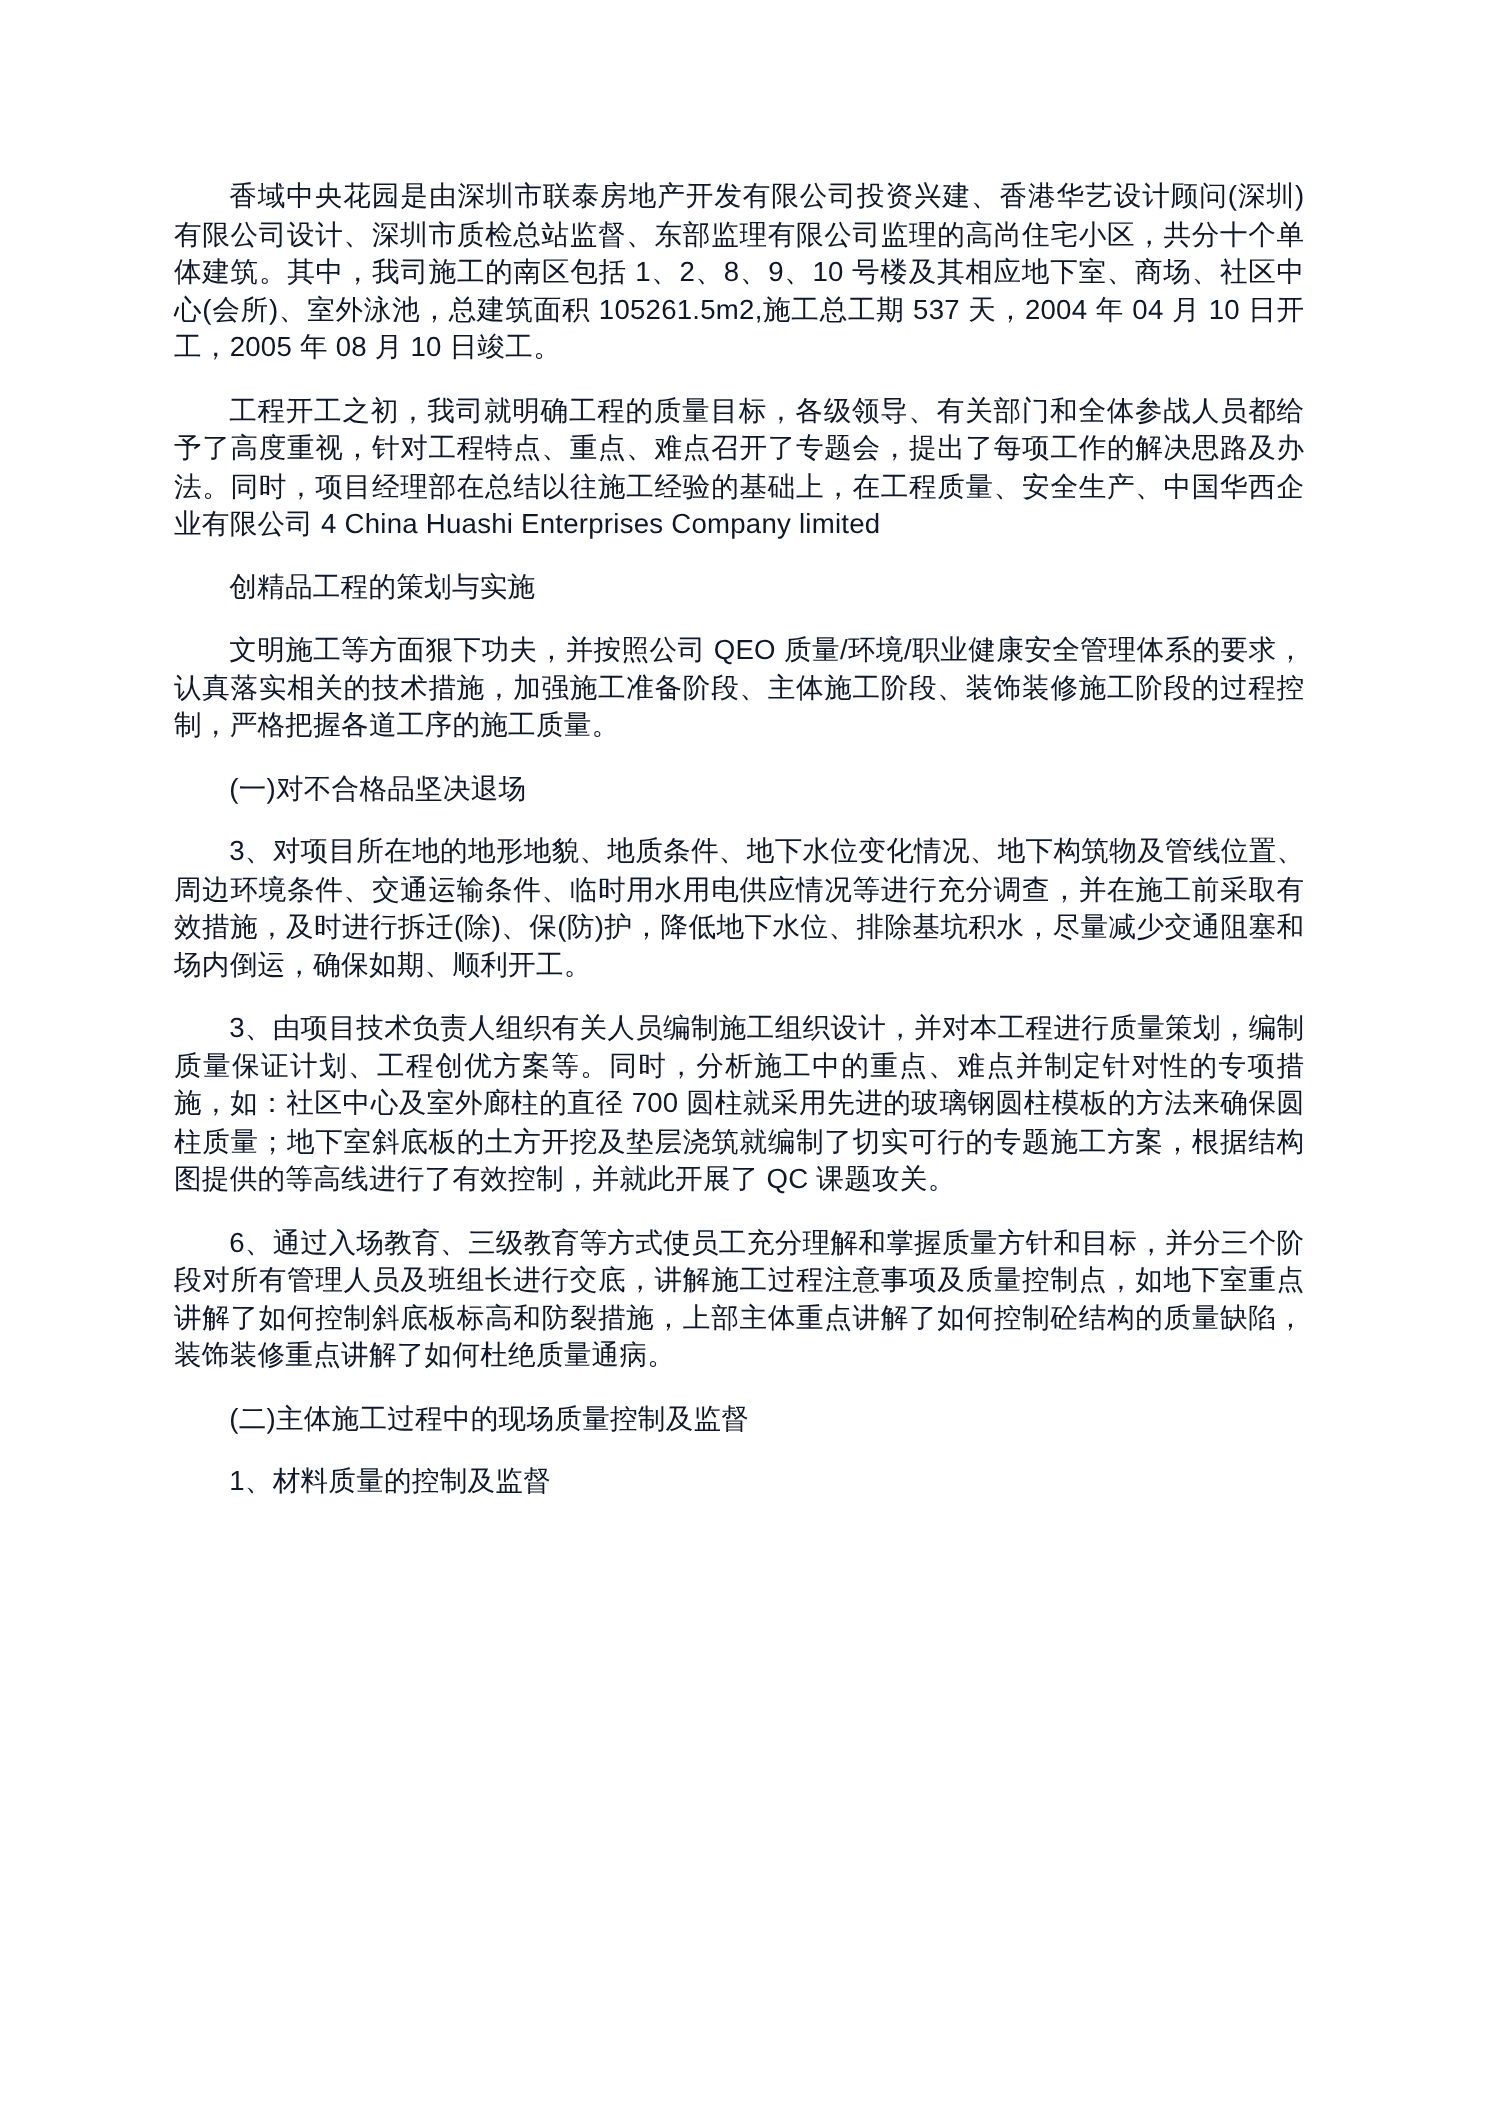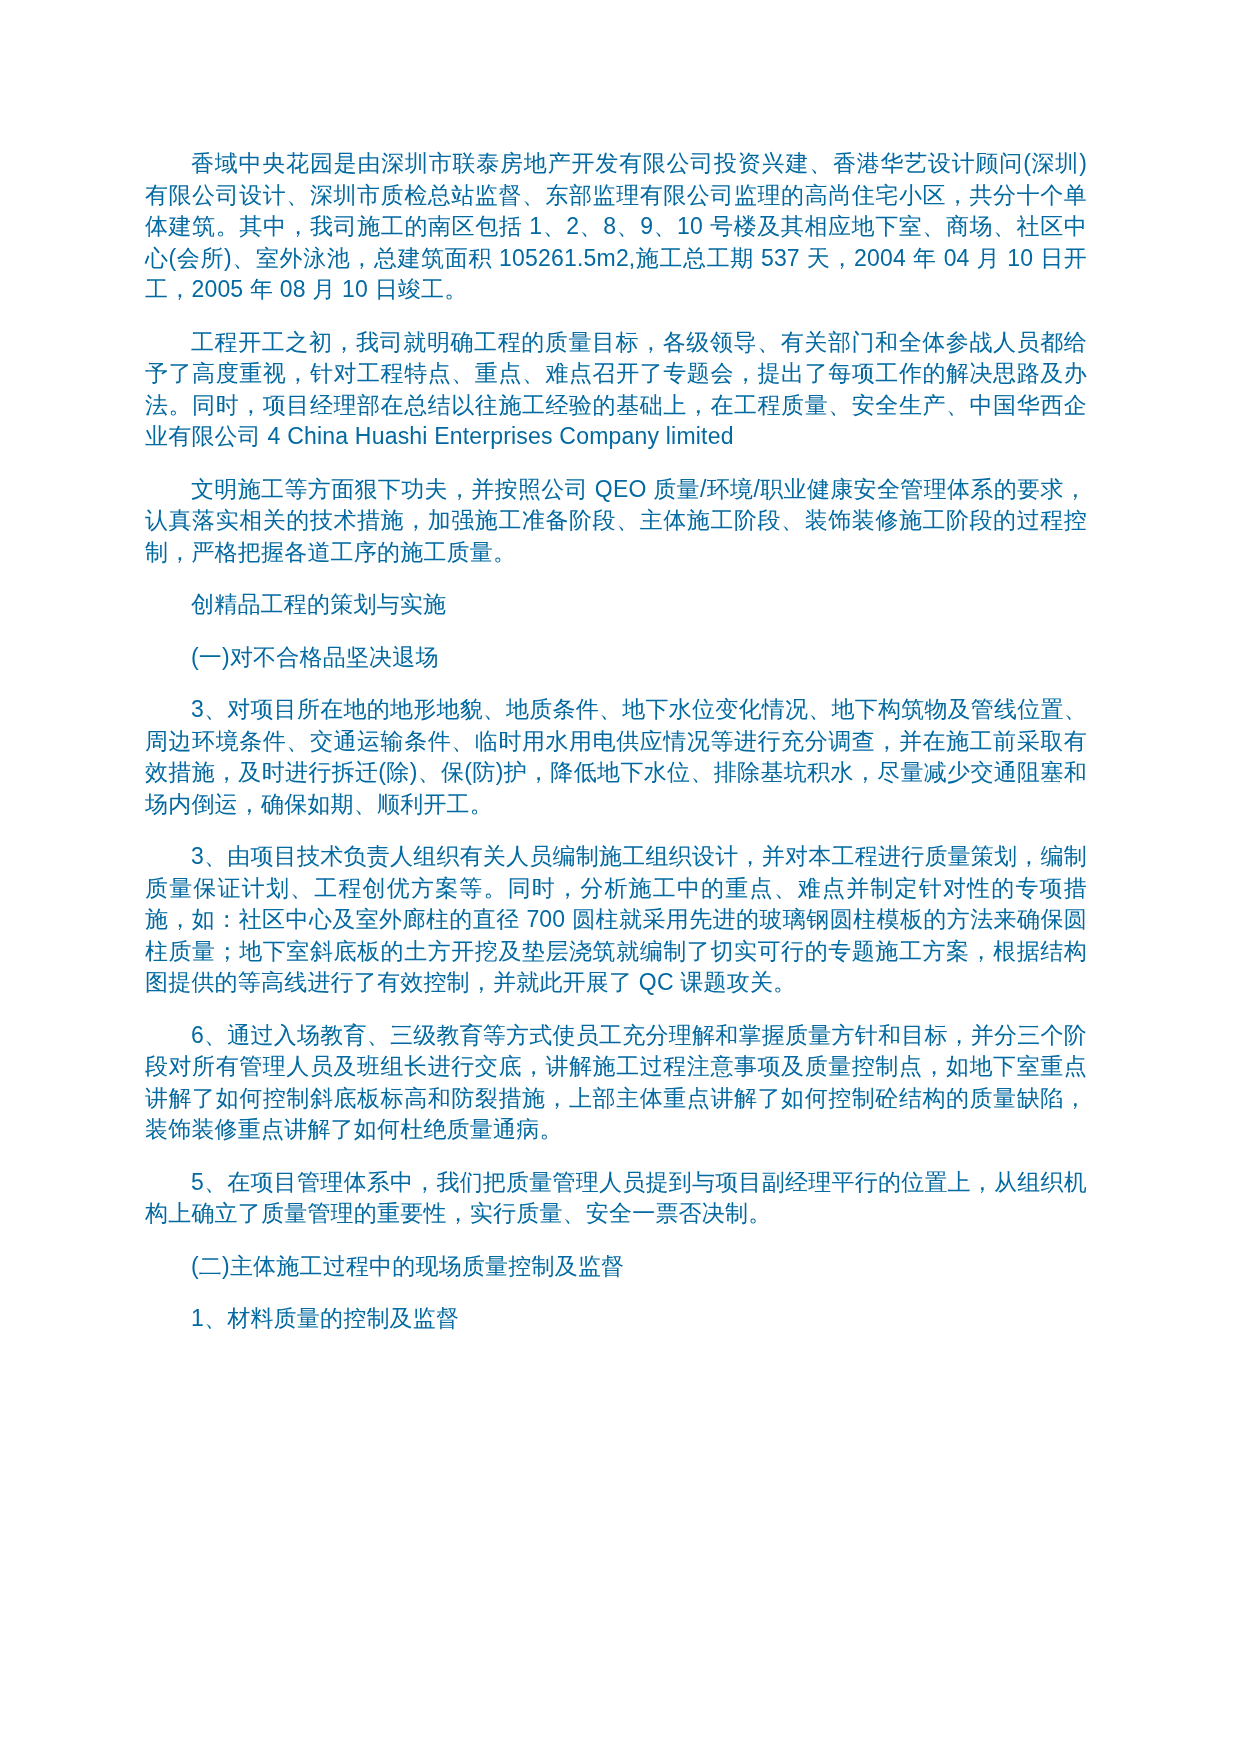--- a/index.html
+++ b/index.html
@@ -17,38 +17,37 @@
     box-sizing: border-box;
     width: 1240px;
     min-height: 1753px;
     padding: 148px 140px 60px 145px;
     background: #ffffff;
   }
   .doc p {
     margin: 0 13px 21px 0;
     font-size: 23px;
     line-height: 31.5px;
-    color: #0369a1;
+    color: #0f172a;
     text-align: justify;
     text-justify: inter-ideograph;
     text-indent: 2em;
     word-break: break-all;
     letter-spacing: 0.2px;
   }
 </style>
 </head>
 <body>
 
 <div class="page">
   <div class="doc">
     <p>香域中央花园是由深圳市联泰房地产开发有限公司投资兴建、香港华艺设计顾问(深圳)有限公司设计、深圳市质检总站监督、东部监理有限公司监理的高尚住宅小区，共分十个单体建筑。其中，我司施工的南区包括 1、2、8、9、10 号楼及其相应地下室、商场、社区中心(会所)、室外泳池，总建筑面积 105261.5m2,施工总工期 537 天，2004 年 04 月 10 日开工，2005 年 08 月 10 日竣工。</p>
     <p>工程开工之初，我司就明确工程的质量目标，各级领导、有关部门和全体参战人员都给予了高度重视，针对工程特点、重点、难点召开了专题会，提出了每项工作的解决思路及办法。同时，项目经理部在总结以往施工经验的基础上，在工程质量、安全生产、中国华西企业有限公司 4 China Huashi Enterprises Company limited</p>
+    <p>创精品工程的策划与实施</p>
     <p>文明施工等方面狠下功夫，并按照公司 QEO 质量/环境/职业健康安全管理体系的要求，认真落实相关的技术措施，加强施工准备阶段、主体施工阶段、装饰装修施工阶段的过程控制，严格把握各道工序的施工质量。</p>
-    <p>创精品工程的策划与实施</p>
     <p>(一)对不合格品坚决退场</p>
     <p>3、对项目所在地的地形地貌、地质条件、地下水位变化情况、地下构筑物及管线位置、周边环境条件、交通运输条件、临时用水用电供应情况等进行充分调查，并在施工前采取有效措施，及时进行拆迁(除)、保(防)护，降低地下水位、排除基坑积水，尽量减少交通阻塞和场内倒运，确保如期、顺利开工。</p>
     <p>3、由项目技术负责人组织有关人员编制施工组织设计，并对本工程进行质量策划，编制质量保证计划、工程创优方案等。同时，分析施工中的重点、难点并制定针对性的专项措施，如：社区中心及室外廊柱的直径 700 圆柱就采用先进的玻璃钢圆柱模板的方法来确保圆柱质量；地下室斜底板的土方开挖及垫层浇筑就编制了切实可行的专题施工方案，根据结构图提供的等高线进行了有效控制，并就此开展了 QC 课题攻关。</p>
     <p>6、通过入场教育、三级教育等方式使员工充分理解和掌握质量方针和目标，并分三个阶段对所有管理人员及班组长进行交底，讲解施工过程注意事项及质量控制点，如地下室重点讲解了如何控制斜底板标高和防裂措施，上部主体重点讲解了如何控制砼结构的质量缺陷，装饰装修重点讲解了如何杜绝质量通病。</p>
-    <p>5、在项目管理体系中，我们把质量管理人员提到与项目副经理平行的位置上，从组织机构上确立了质量管理的重要性，实行质量、安全一票否决制。</p>
     <p>(二)主体施工过程中的现场质量控制及监督</p>
     <p>1、材料质量的控制及监督</p>
   </div>
 </div>
 
 </body></html>

